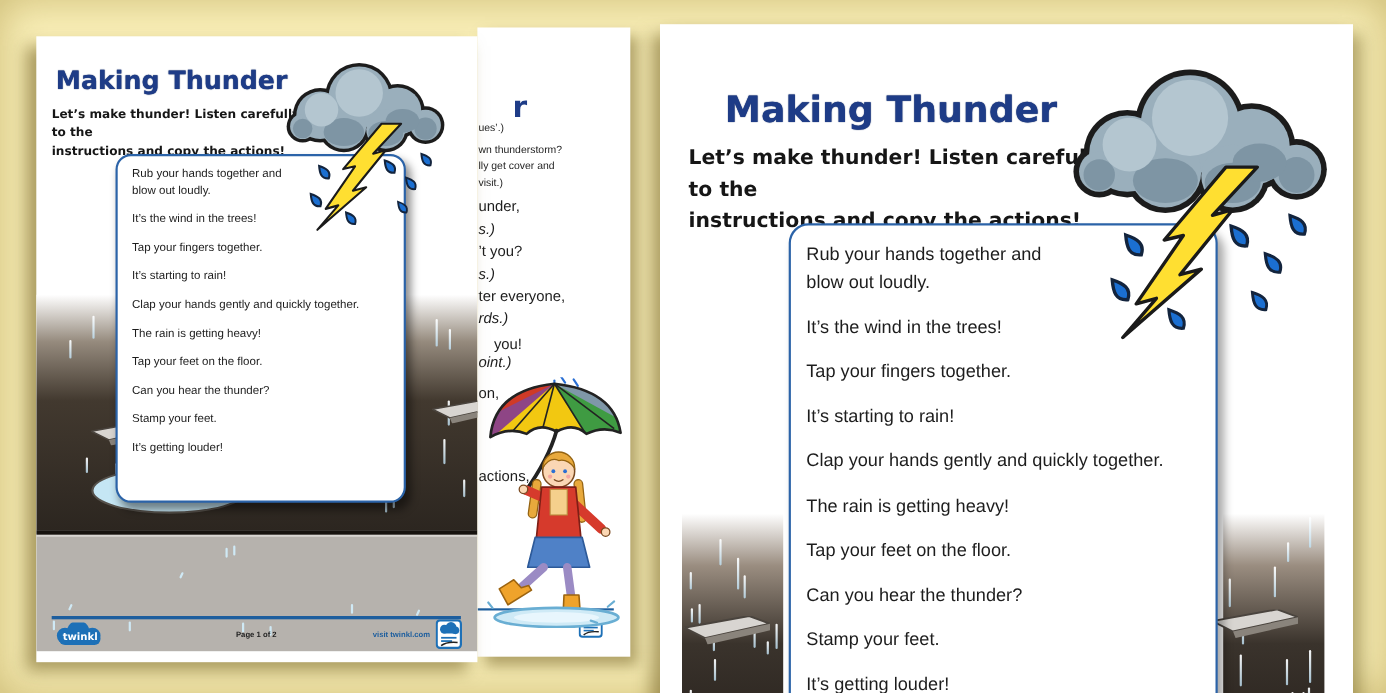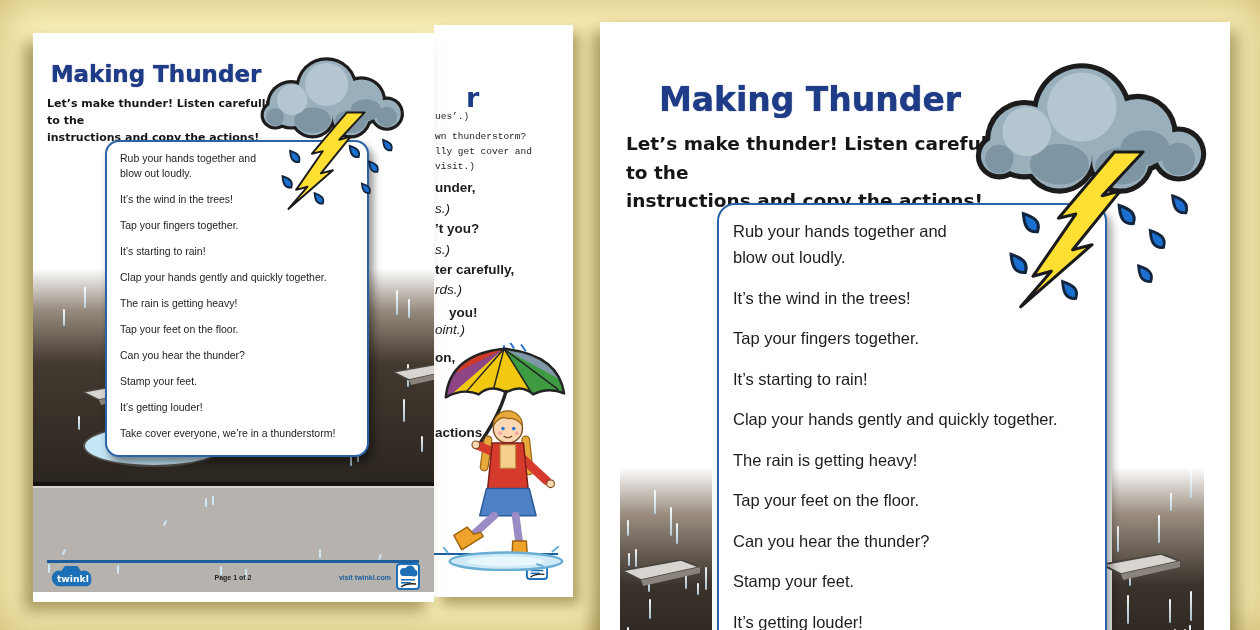--- a/index.html
+++ b/index.html
@@ -37,22 +37,22 @@
     font-size:7px;color:#222;font-weight:bold;}
   .visit{font-size:7px;font-weight:bold;color:#1d5e9e;}
   .pl-visit{position:absolute;left:290px;top:541px;width:68px;text-align:right;}
   .ledge{position:absolute;z-index:2;}
   
   .page-middle{left:434px;top:25px;width:139px;height:572px;z-index:2;overflow:hidden;
     box-shadow:7px 8px 12px rgba(105,88,25,.5);}
   .pm-title{position:absolute;left:32px;top:57px;font-family:"DejaVu Sans",sans-serif;
     font-weight:bold;font-size:27px;color:#1e3c87;}
   .frag{position:absolute;left:1px;color:#1d1d1d;white-space:nowrap;z-index:3;}
-  .frag.small{font-size:9.5px;font-family:Liberation Mono, monospace;}
-  .frag.body{font-size:13.5px;font-weight:bold;}
+  .frag.small{font-size:9.5px;}
+  .frag.body{font-size:13.5px;}
   .frag.italic{font-size:13.5px;font-style:italic;}
   .pm-girl{position:absolute;left:2px;top:318px;width:136px;height:228px;z-index:2;}
   .pm-line{position:absolute;left:0;top:528px;width:124px;height:2px;background:#1d5e9e;}
   .pm-visit{position:absolute;left:22px;top:536px;width:64px;text-align:right;font-size:6.5px;}
   
   .page-right{left:600px;top:22px;width:630px;height:660px;z-index:2;overflow:hidden;
     box-shadow:-9px 9px 14px rgba(105,88,25,.5),9px 9px 14px rgba(105,88,25,.45);}
   .pr-title{position:absolute;left:20px;top:58px;width:380px;text-align:center;
     font-family:"DejaVu Sans",sans-serif;font-weight:bold;font-size:33px;color:#1e3c87;
     text-shadow:0 0 1px #12275c;}
@@ -194,21 +194,20 @@
 blow out loudly.</p>
     <p>It’s the wind in the trees!</p>
     <p>Tap your fingers together.</p>
     <p>It’s starting to rain!</p>
     <p>Clap your hands gently and quickly together.</p>
     <p>The rain is getting heavy!</p>
     <p>Tap your feet on the floor.</p>
     <p>Can you hear the thunder?</p>
     <p>Stamp your feet.</p>
     <p>It’s getting louder!</p>
-    <p>Take cover everyone, we’re in a thunderstorm!</p>
   </div>
 
   <svg class="pl-cloud" viewBox="0 0 230 260">
     <use href="#storm-cloud"></use>
   </svg>
 
   <div class="footer-line"></div>
   <svg style="position:absolute;left:14px;top:533px;width:50px;height:24px" viewBox="0 0 48 26">
     <use href="#twinkl-cloud"></use>
     <text x="25" y="17" text-anchor="middle" fill="#ffffff" font-size="10" font-weight="bold" class="tl-logo-text">twinkl</text>
@@ -230,21 +229,21 @@
 <div class="page page-middle">
   <div class="pm-title">r</div>
   <span class="frag small" style="top:86px">ues’.)</span>
   <span class="frag small" style="top:106px">wn thunderstorm?</span>
   <span class="frag small" style="top:121px">lly get cover and</span>
   <span class="frag small" style="top:136px">visit.)</span>
   <span class="frag body" style="top:155px">under,</span>
   <span class="frag italic" style="top:176px">s.)</span>
   <span class="frag body" style="top:196px">’t you?</span>
   <span class="frag italic" style="top:217px">s.)</span>
-  <span class="frag body" style="top:237px">ter carefully,</span>
+  <span class="frag body" style="top:237px">ter everyone,</span>
   <span class="frag italic" style="top:257px">rds.)</span>
   <span class="frag body" style="top:280px;left:15px">you!</span>
   <span class="frag italic" style="top:297px">oint.)</span>
   <span class="frag body" style="top:325px">on,</span>
   <span class="frag body" style="top:400px">actions,</span>
 
   <svg class="pm-girl" viewBox="0 0 140 235">
 
     <g stroke="#2a6fd4" stroke-width="2" stroke-linecap="round">
       <line x1="76" y1="-1" x2="80" y2="5"></line>

